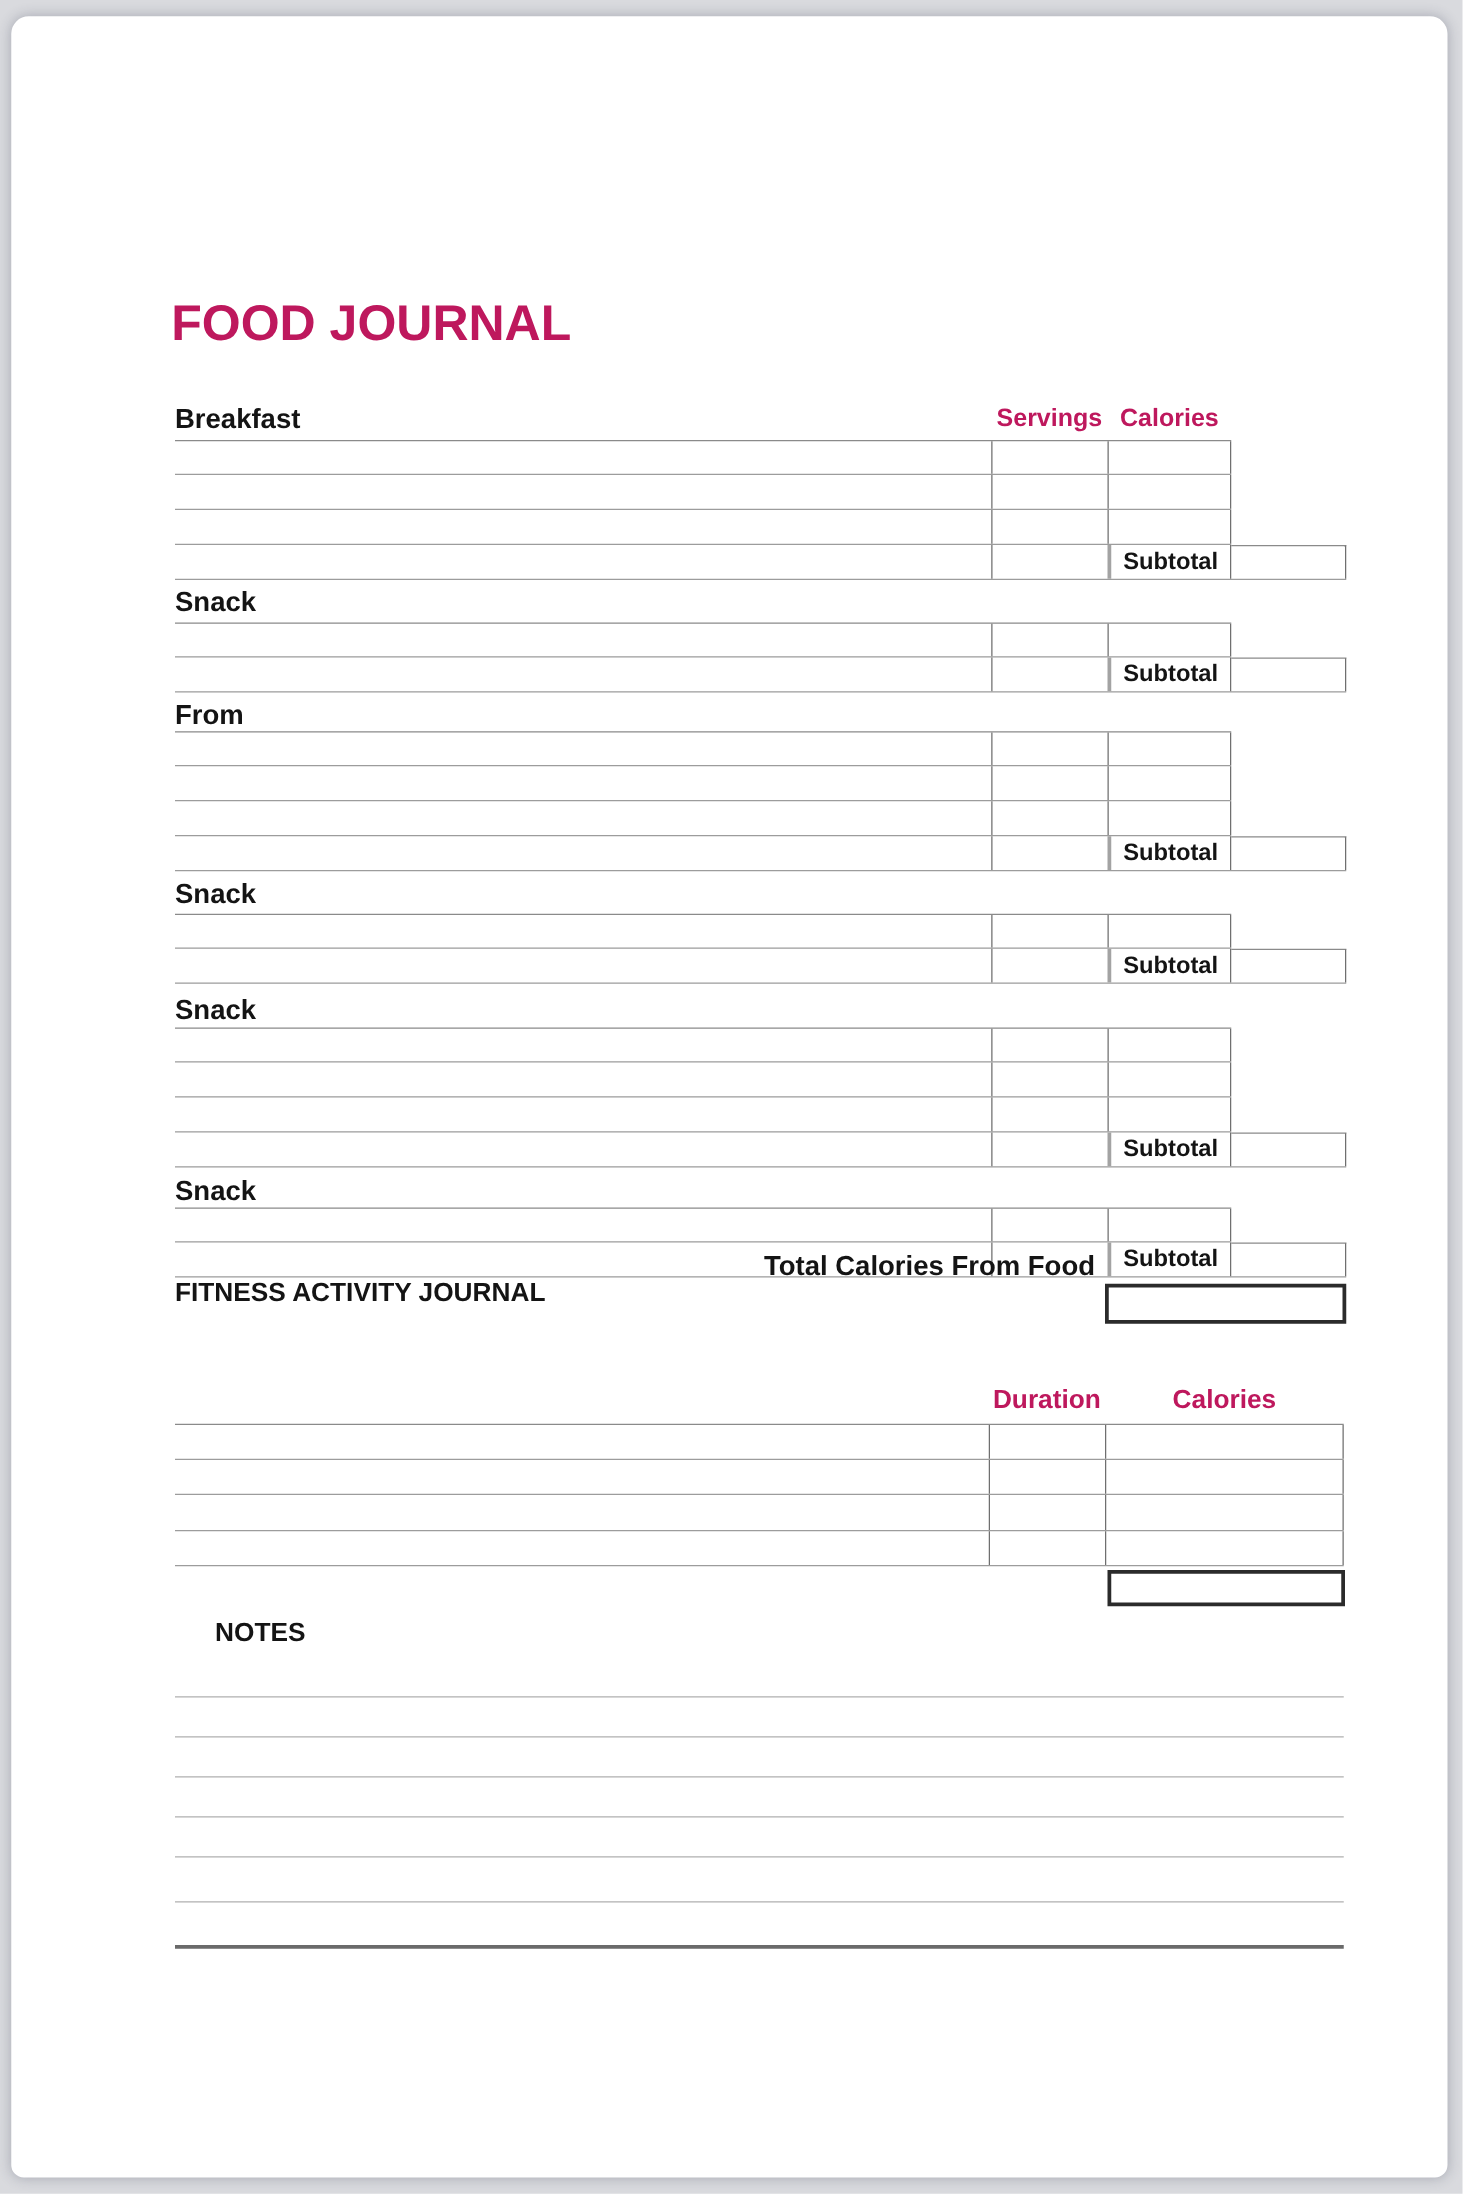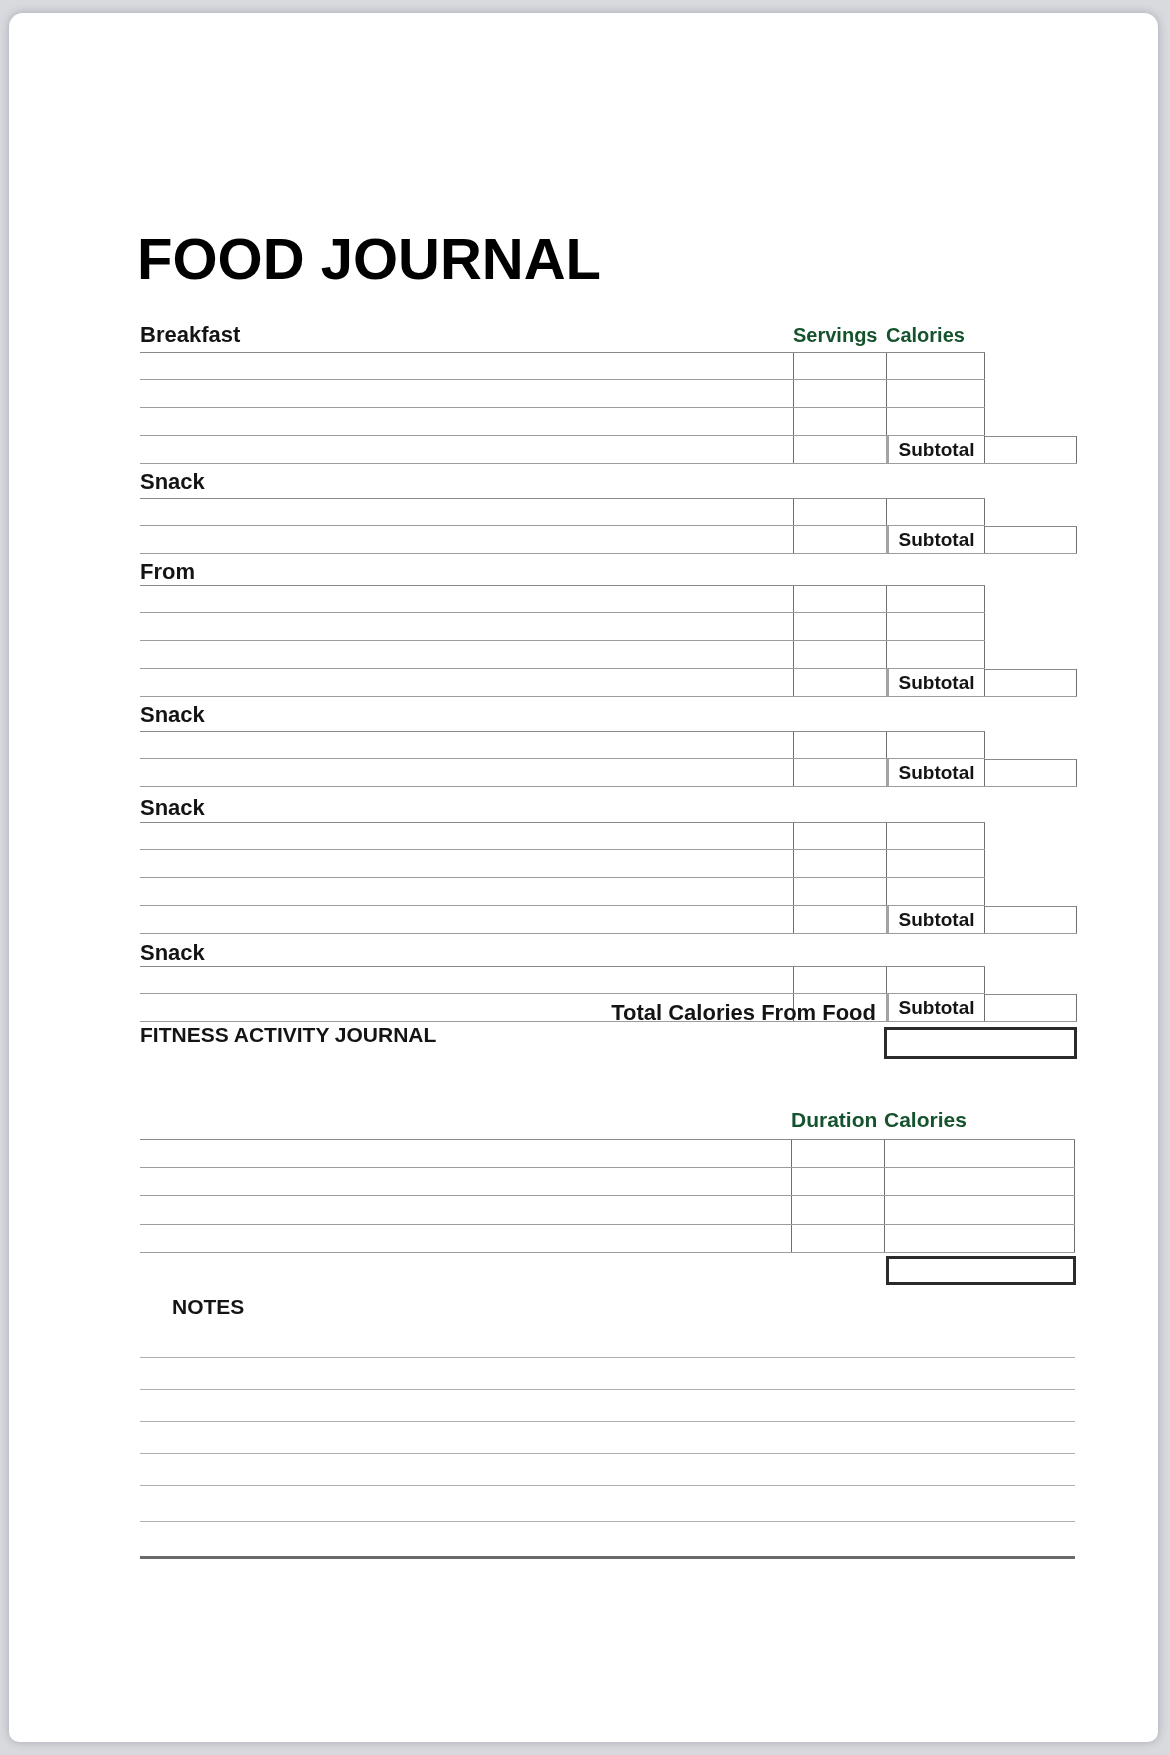--- a/index.html
+++ b/index.html
@@ -1,23 +1,23 @@
 <!DOCTYPE html>
 <html><head>
 <meta charset="utf-8">
 <style>
   html,body{margin:0;padding:0;}
   .screen{position:relative;width:1170px;height:1755px;background:#d9dade;
           font-family:"Liberation Sans",sans-serif;overflow:hidden;}
   .page{position:absolute;left:9px;top:13px;width:1149px;height:1729px;background:#ffffff;
         border-radius:14px 14px 10px 10px;box-shadow:0 0 10px rgba(50,55,80,.30);}
-  .doc-title{position:absolute;left:137px;top:228px;font-size:58px;line-height:62px;
-             font-weight:bold;letter-spacing:0px;color:#000000;}
+  .doc-title{position:absolute;left:137px;top:228px;font-size:40px;line-height:62px;
+             font-weight:bold;letter-spacing:0px;color:#be185d;}
   .slabel{position:absolute;left:140px;font-weight:bold;font-size:22px;line-height:25px;color:#141414;}
-  .colhead{position:absolute;font-weight:bold;font-size:20px;line-height:24px;color:#14532d;text-align:left;}
+  .colhead{position:absolute;font-weight:bold;font-size:20px;line-height:24px;color:#be185d;text-align:center;}
   .ftable{position:absolute;left:140px;}
   .frow{display:flex;width:845px;height:28px;border-bottom:1px solid #9c9c9c;box-sizing:border-box;}
   .frow.first{border-top:1px solid #8a8a8a;}
   .frow.sub{width:937px;}
   .cell{box-sizing:border-box;height:100%;}
   .c-desc{width:653px;}
   .c-serv{width:93px;border-left:1px solid #6f6f6f;}
   .c-cal{width:99px;border-left:1px solid #6f6f6f;border-right:1px solid #6f6f6f;}
   .c-sublabel{width:99px;border-left:3px solid #a3a3a3;border-right:1px solid #6f6f6f;
               font-weight:bold;font-size:19px;color:#141414;display:flex;align-items:center;justify-content:center;}

